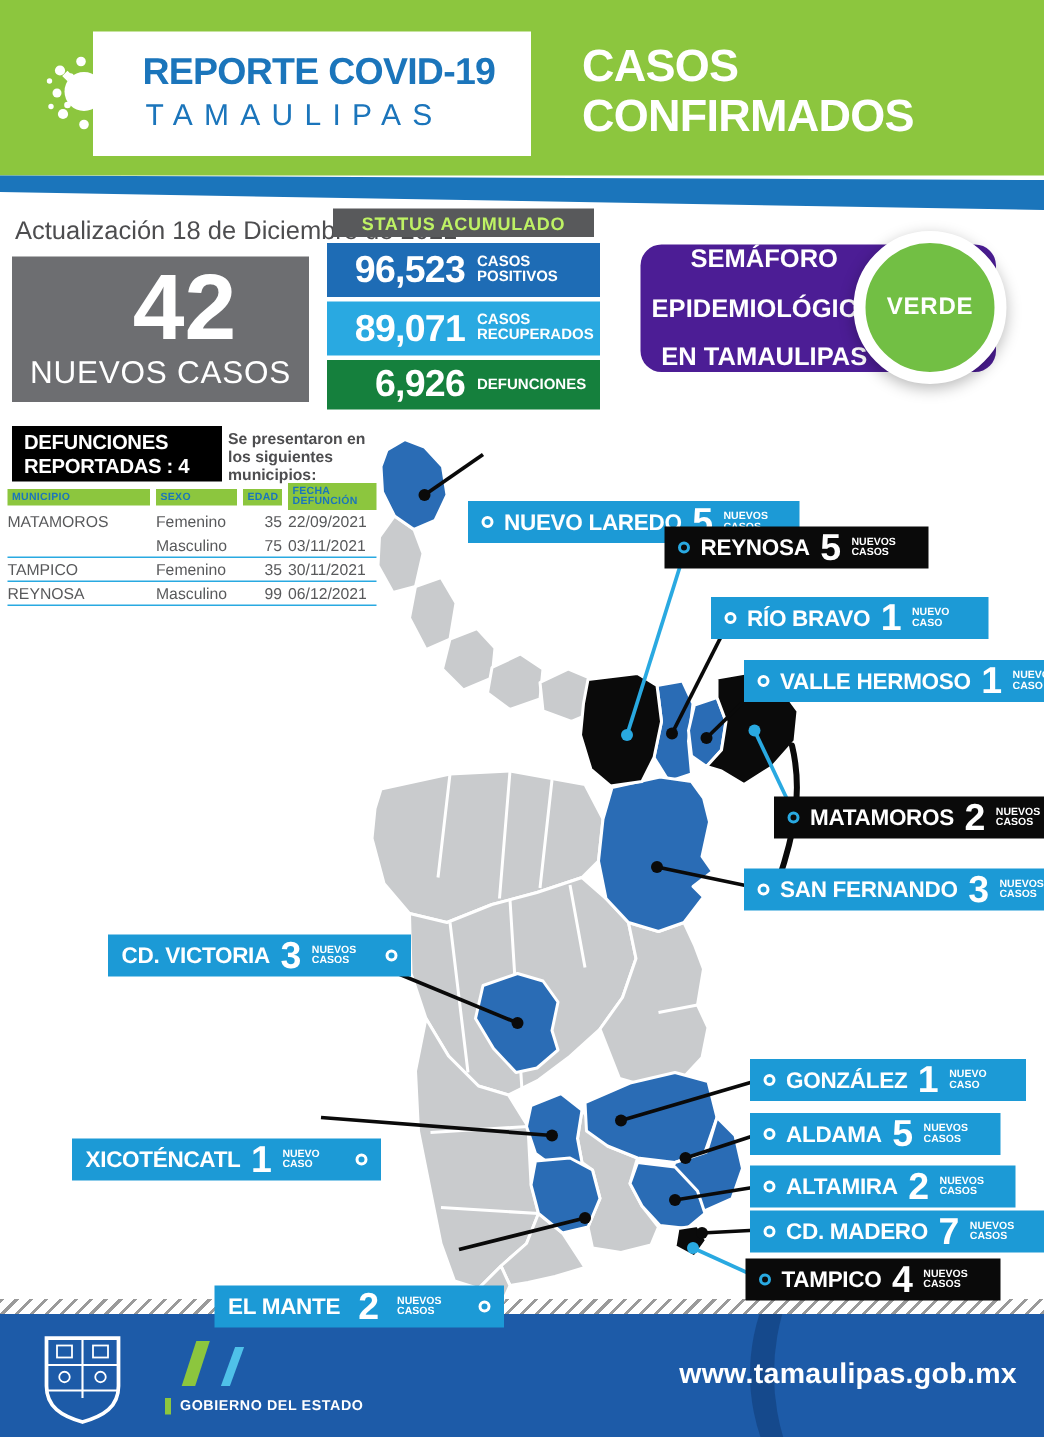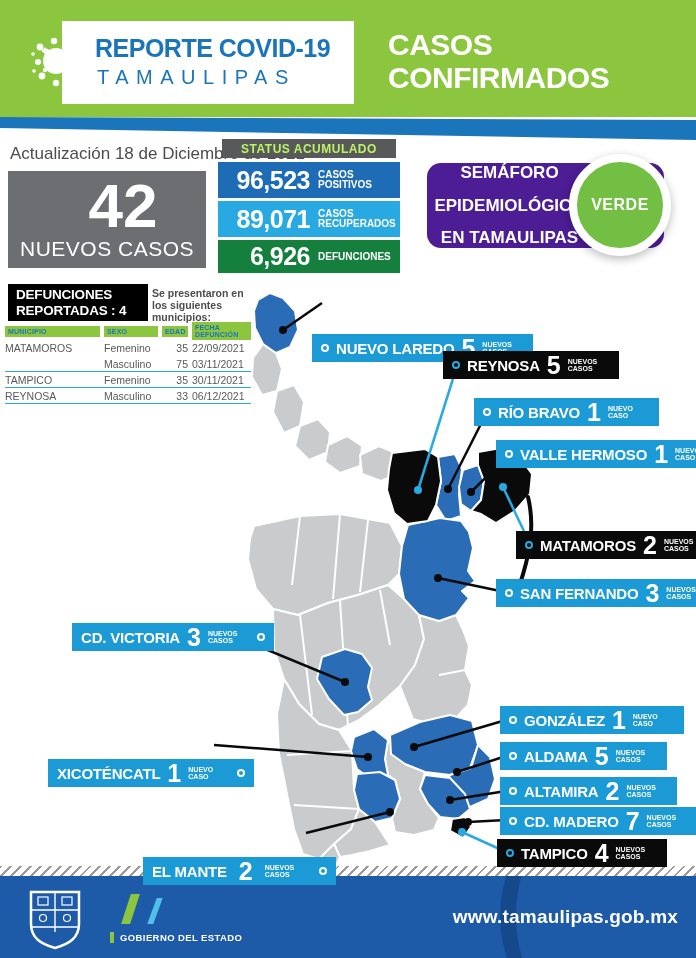--- a/index.html
+++ b/index.html
@@ -167,21 +167,21 @@
     </div>
     <div class="drow dbody uline">
       <div class="c1">TAMPICO</div>
       <div class="c2">Femenino</div>
       <div class="c3">35</div>
       <div class="c4">30/11/2021</div>
     </div>
     <div class="drow dbody uline">
       <div class="c1">REYNOSA</div>
       <div class="c2">Masculino</div>
-      <div class="c3">33</div>
+      <div class="c3">99</div>
       <div class="c4">06/12/2021</div>
     </div>
   </div>
 
   <svg class="map-svg" width="300" height="590" viewBox="0 0 300 590">
 
     <polygon class="muni m-gray" points="23,59 36,68 42,84 37,106 22,110 12,92 13,73"></polygon>
     <polygon class="muni m-gray" points="37,106 54,100 64,117 60,141 44,148 33,127"></polygon>
     <polygon class="muni m-gray" points="60,141 78,134 90,147 88,167 69,175 55,161"></polygon>
     <polygon class="muni m-gray" points="88,160 107,151 122,161 120,181 100,188 85,177"></polygon>

